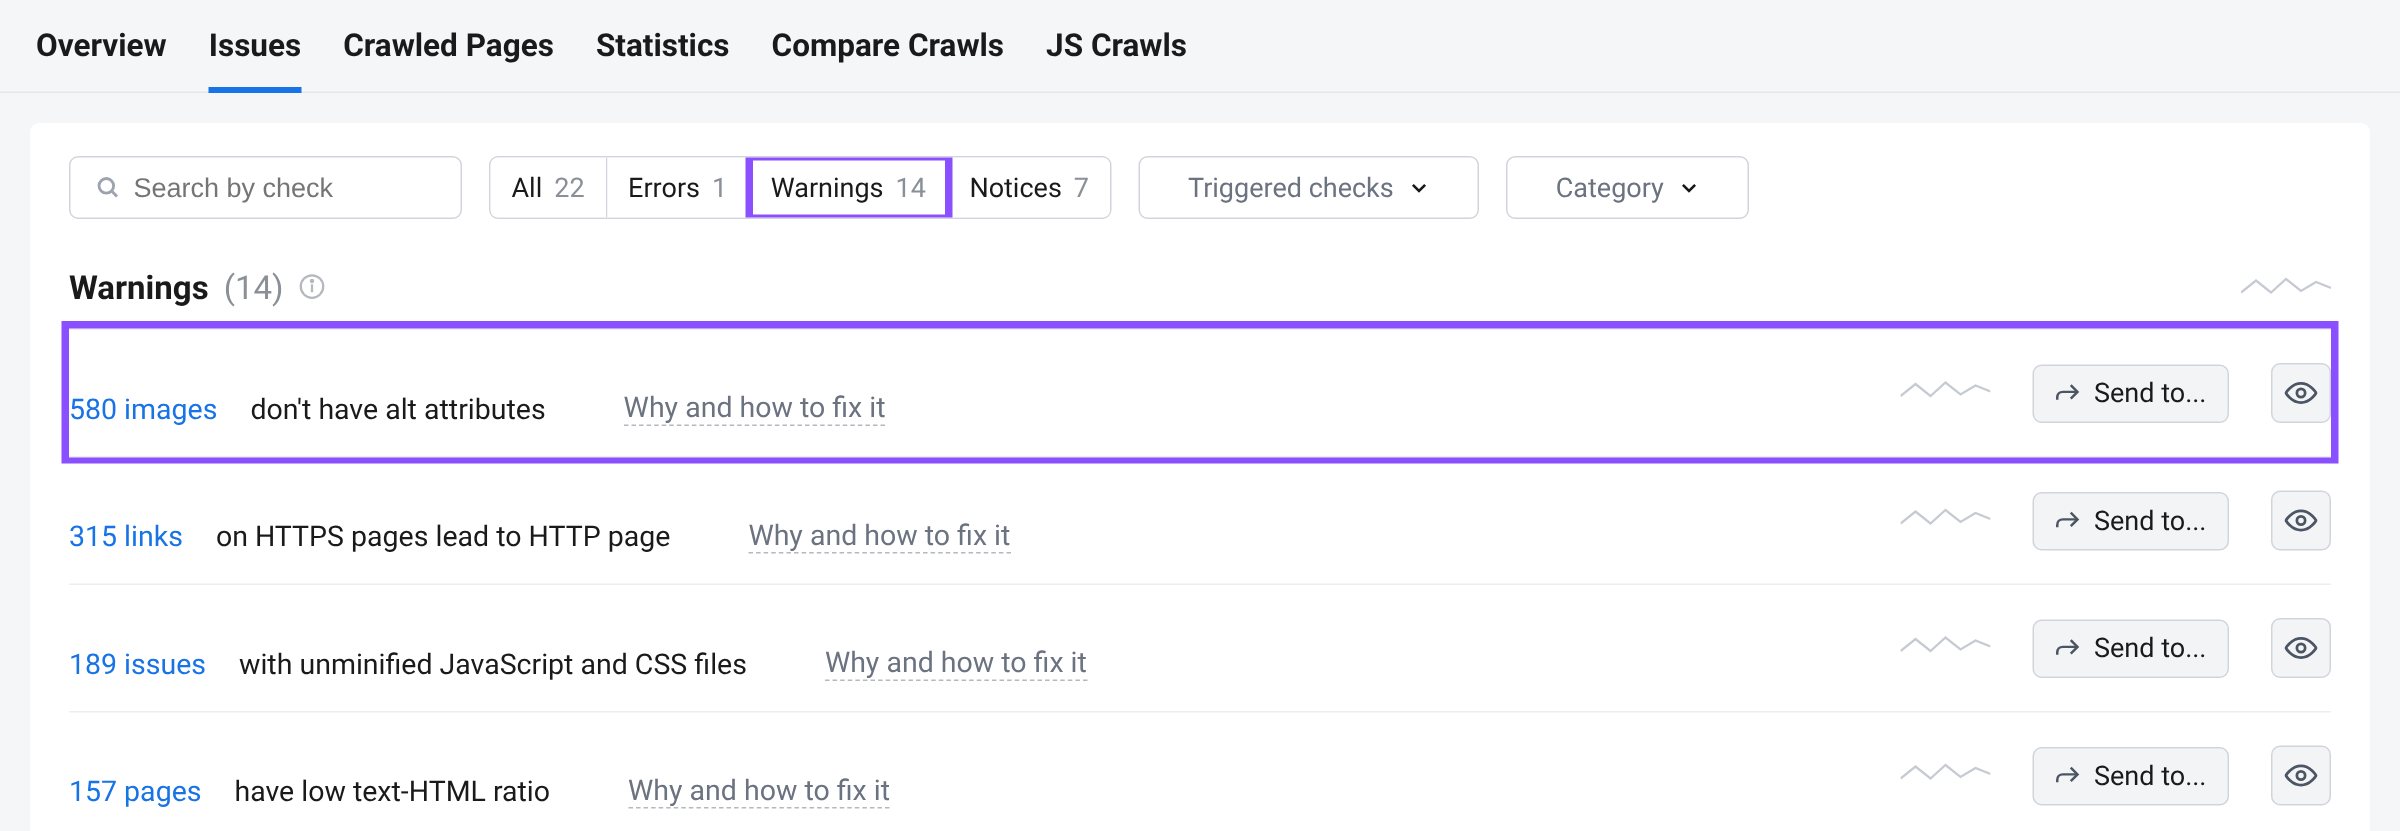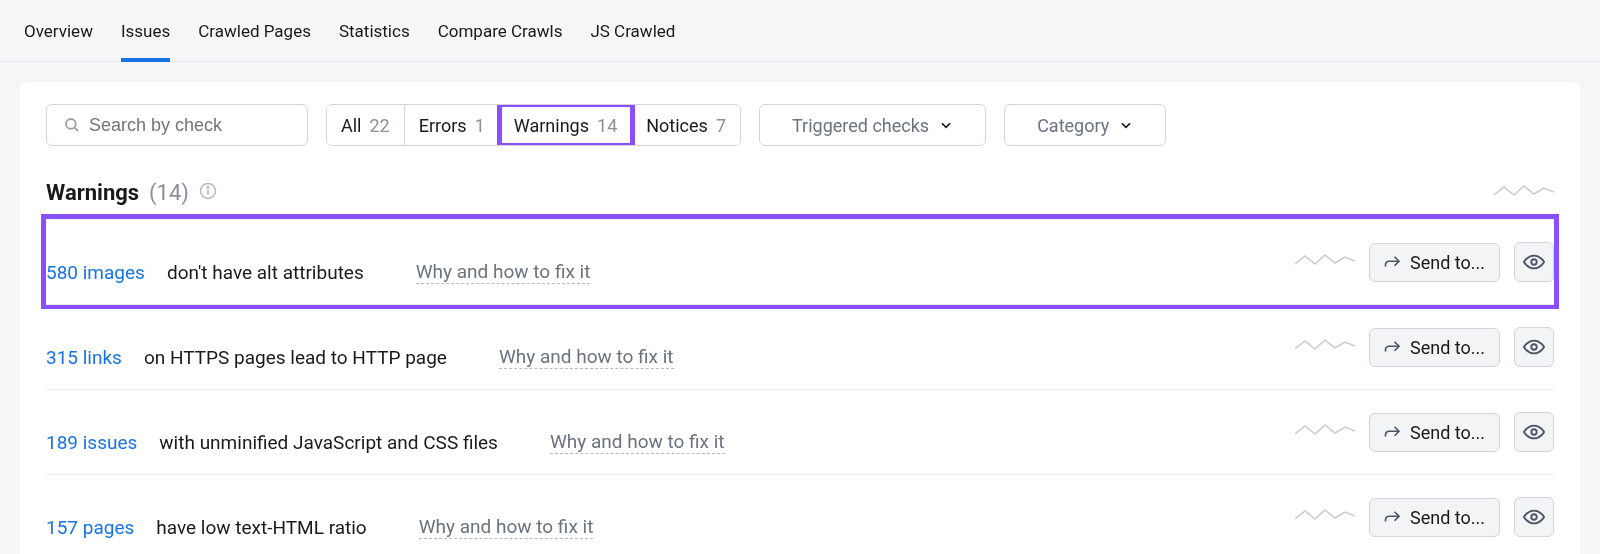--- a/index.html
+++ b/index.html
@@ -1,19 +1,19 @@
 <!DOCTYPE html>
 <html><head>
 <meta charset="utf-8">
 <style>
 * { box-sizing: border-box; margin: 0; padding: 0; }
 body { font-family: -apple-system, BlinkMacSystemFont, "Segoe UI", Roboto, Arial, sans-serif; background: #f5f6f8; color: #1a1a1a; font-size: 16px; }
 
 .nav { display: flex; gap: 28px; padding: 0 24px; background: #f5f6f8; border-bottom: 1px solid #e5e7eb; height: 62px; align-items: center; }
-.nav-item { color: #1a1a1a; font-size: 17px; font-weight: 400; cursor: pointer; height: 100%; display: flex; align-items: center; position: relative; }
+.nav-item { color: #1a1a1a; font-size: 21px; font-weight: 700; cursor: pointer; height: 100%; display: flex; align-items: center; position: relative; }
 .nav-item.active::after { content: ""; position: absolute; left: 0; right: 0; bottom: -1px; height: 4px; background: #1773e6; }
 
 .panel { background: #fff; margin: 20px; border-radius: 6px; padding: 22px 26px 0; position: relative; overflow: hidden; }
 
 .toolbar { display: flex; align-items: center; gap: 18px; flex-wrap: wrap; }
 .search { display: flex; align-items: center; border: 1px solid #d1d5db; border-radius: 6px; height: 42px; width: 262px; padding: 0 16px; color: #9ca3af; }
 .search svg { margin-right: 8px; flex-shrink: 0; }
 .search input { border: none; outline: none; font-size: 18px; color: #6b7280; width: 100%; background: transparent; }
 
 .segmented { display: flex; border: 1px solid #d1d5db; border-radius: 6px; overflow: hidden; height: 42px; }
@@ -29,37 +29,37 @@
 .section-head .count { font-size: 22px; color: #8a8f98; font-weight: 400; }
 .info-icon { color: #b5b8bf; cursor: pointer; }
 
 .row { display: flex; align-items: center; padding: 20px 0; border-top: 1px solid #eceef1; position: relative; }
 .row.highlighted { outline: 5px solid #8a4fff; outline-offset: 0px;}
 .row-text { font-size: 19px; display: flex; align-items: flex-end; gap: 22px; flex-wrap: wrap; margin-top: 20px; }
 .lnk { color: #1773e6; cursor: pointer; }
 .desc { color: #1a1a1a; }
 .fix { margin-left: 30px; color: #6b7280; border-bottom: 1px dashed #b5b8bf; cursor: pointer; font-size: 19px; }
 
-.row-right { margin-left: auto; display: flex; align-items: center; gap: 14px; }
+.row-right { margin-left: auto; display: flex; align-items: center; gap: 28px; }
 .spark { color: #c6cad2; }
 .pill-btn { display: flex; align-items: center; gap: 8px; border: 1px solid #d1d5db; background: #f3f4f6; border-radius: 6px; padding: 8px 14px; cursor: pointer; font-size: 18px; color: #1a1a1a; }
 .eye-btn { display: flex; align-items: center; justify-content: center; width: 40px; height: 40px; border: 1px solid #d1d5db; background: #f3f4f6; border-radius: 6px; cursor: pointer; color: #4b5563; }
 
 .head-right { margin-left: auto; display: flex; align-items: center; gap: 14px; }
 </style>
 </head>
 <body>
 
 <div class="nav">
   <div class="nav-item">Overview</div>
   <div class="nav-item active">Issues</div>
   <div class="nav-item">Crawled Pages</div>
   <div class="nav-item">Statistics</div>
   <div class="nav-item">Compare Crawls</div>
-  <div class="nav-item">JS Crawled</div>
+  <div class="nav-item">JS Crawls</div>
 </div>
 
 <div class="panel">
   <div class="toolbar">
     <div class="search">
       <svg width="18" height="18" viewBox="0 0 24 24" fill="none" stroke="#9ca3af" stroke-width="2.5">
           <circle cx="10.5" cy="10.5" r="6.5"></circle>
           <line x1="20" y1="20" x2="15.2" y2="15.2"></line>
         </svg>
       <input placeholder="Search by check" style="">

